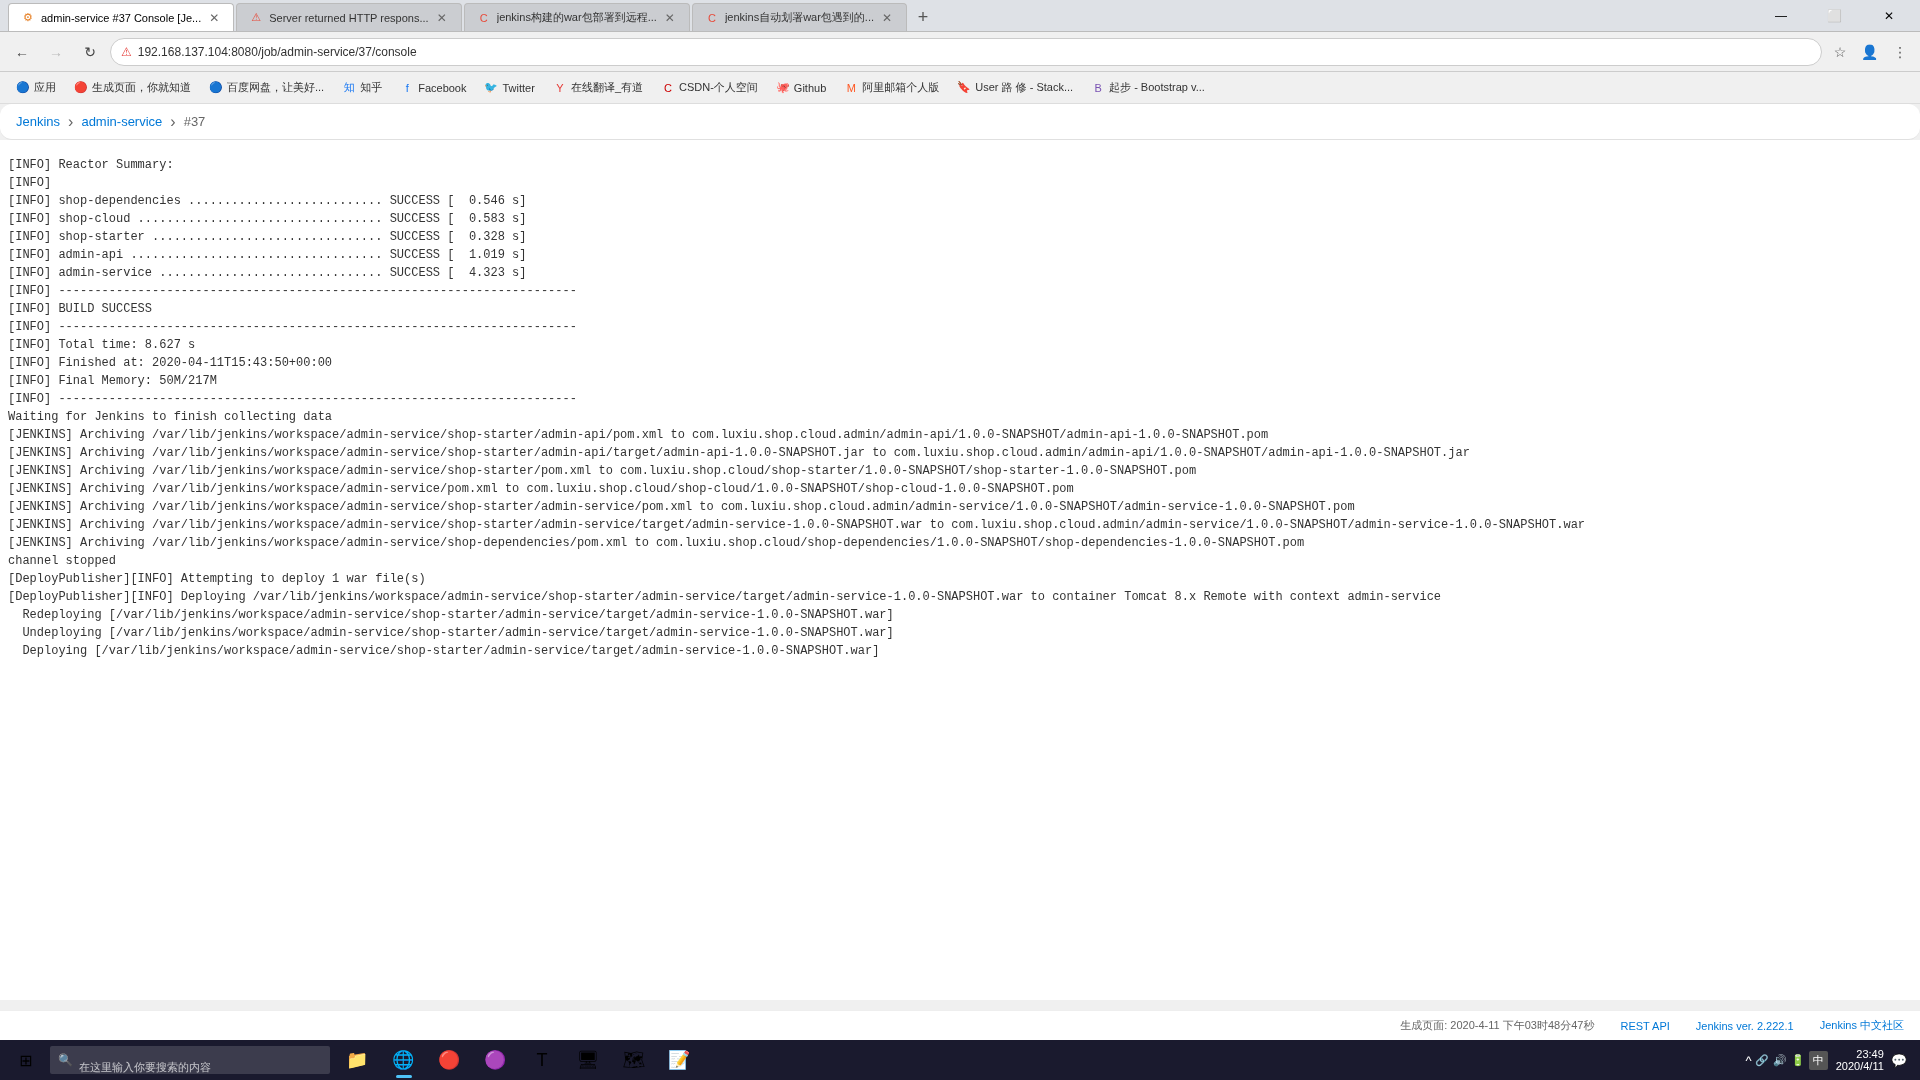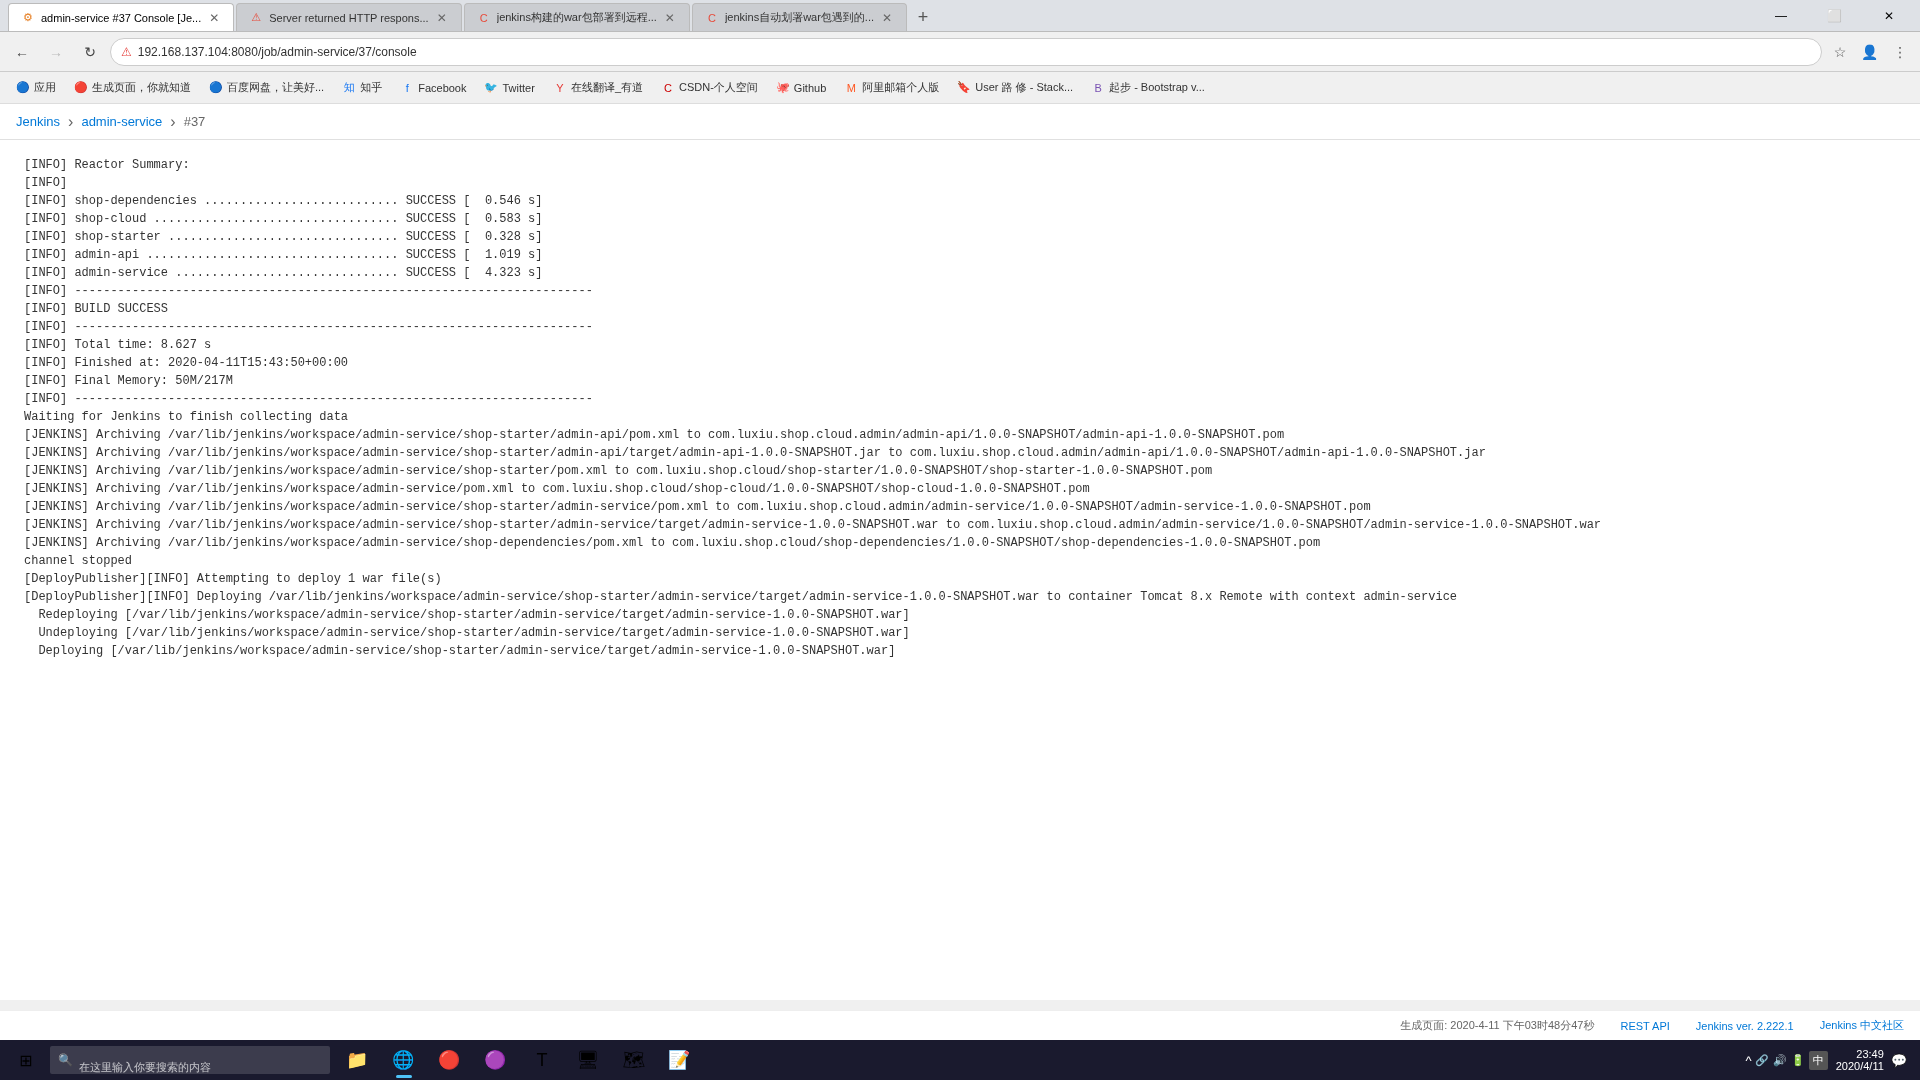--- a/index.html
+++ b/index.html
@@ -178,29 +178,30 @@
     .breadcrumb {
       height: 36px;
       background: #fff;
       border-bottom: 1px solid #e0e0e0;
       display: flex;
       align-items: center;
       padding: 0 16px;
       gap: 8px;
       font-size: 13px;
       color: #0078d7;
+      border-radius: 12px;
     }
     .breadcrumb-sep { color: #666; font-size: 16px; }
     .breadcrumb-item { cursor: pointer; }
     .breadcrumb-item.current { color: #666; cursor: default; }
 
     
     .main-content {
       background: #fff;
-      padding: 16px 24px;
+      padding: 16px 8px;
       font-family: 'Consolas', 'Courier New', monospace;
       font-size: 12px;
       color: #333;
       line-height: 1.5;
       overflow-y: auto;
       height: calc(1080px - 32px - 40px - 32px - 36px - 40px - 40px);
     }
     .console-line { white-space: pre; }
 
     

